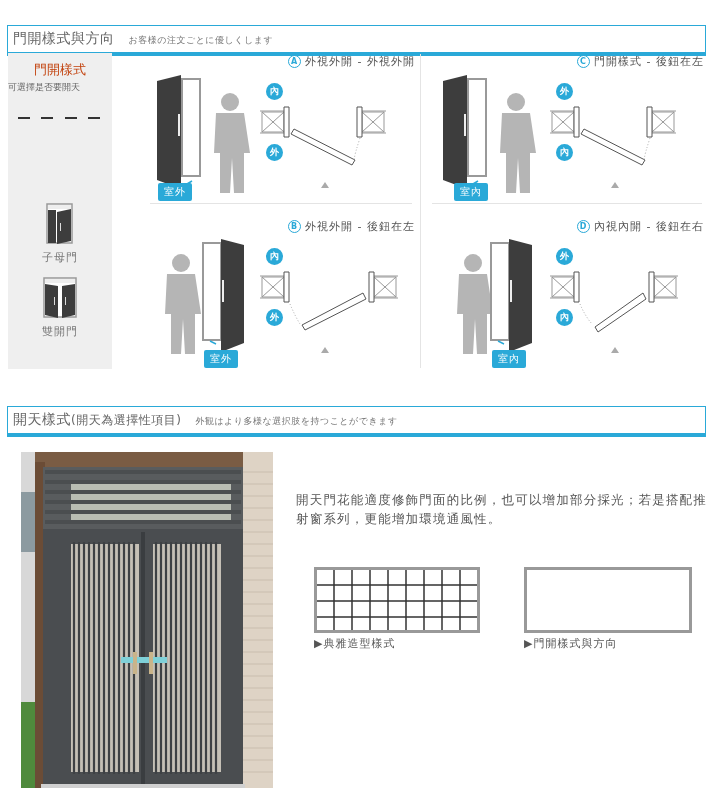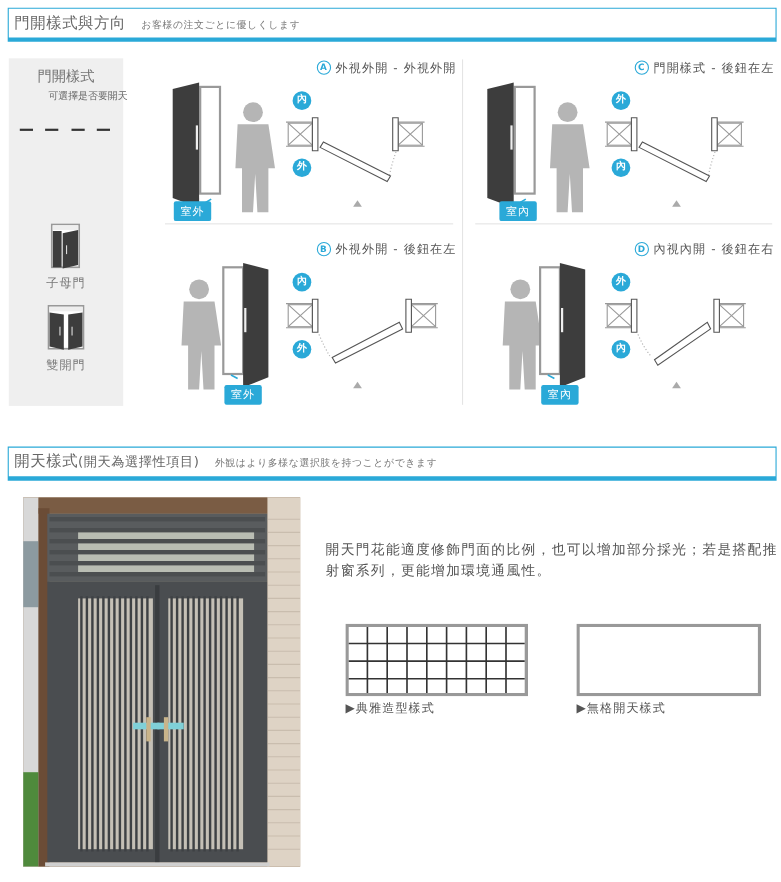--- a/index.html
+++ b/index.html
@@ -1,42 +1,42 @@
 <!DOCTYPE html>
 <html><head>
 <meta charset="utf-8">
 <style>
   html, body { margin:0; padding:0; background:#fff; }
   body { width:710px; height:802px; position:relative; overflow:hidden; font-family:"DejaVu Sans","Liberation Sans",sans-serif; color:#555; }
   .section-header { position:absolute; left:7px; width:697px; height:26px; border:1px solid #2aa9d8; border-bottom:4px solid #2aa9d8; background:#fff; box-sizing:content-box; }
   .section-header .title { position:absolute; left:5px; top:4px; font-size:14px; color:#666; letter-spacing:0.5px; white-space:nowrap; }
   .section-header .sub { font-size:9px; color:#777; margin-left:14px; letter-spacing:0.5px; }
   .sidebar { position:absolute; left:8px; top:53px; width:104px; height:316px; background:#efefef; }
-  .sidebar .t1 { position:absolute; top:8px; width:100%; text-align:center; font-size:13px; color:#737373; }
-  .sidebar .t2 { position:absolute; top:28px; width:100%; text-align:center; font-size:9px; color:#666;padding-left:20px; }
+  .sidebar .t1 { position:absolute; top:8px; width:100%; text-align:center; font-size:13px; color:#c2410c; }
+  .sidebar .t2 { position:absolute; top:28px; width:100%; font-size:9px; color:#666; }
   .sidebar .dashes { position:absolute; top:64px; left:10px; width:82px; display:flex; justify-content:space-between; }
   .sidebar .dashes span { width:12px; height:1.5px; background:#333; }
   .side-item { position:absolute; width:100%; text-align:center; cursor:pointer; }
   .side-item .lbl { font-size:11px; color:#777; display:block; margin-top:1px; letter-spacing:1px; }
   .panel { position:absolute; }
   .vsep { position:absolute; left:420px; top:54px; width:1px; height:314px; background:#e4e4e4; }
   .hsep { position:absolute; background:#e4e4e4; height:1px; }
   .ptitle { position:absolute; font-size:11px; color:#555; white-space:nowrap; letter-spacing:1px; }
   .ptitle .circ { display:inline-block; width:11px; height:11px; border:1.5px solid #2aa9d8; border-radius:50%; color:#2aa9d8; font-size:8px; line-height:11px; text-align:center; font-weight:bold; vertical-align:1px; margin-right:4px; }
   .tag { position:absolute; background:#2aa9d8; color:#fff; font-size:10px; padding:2px 6px; border-radius:2px; letter-spacing:1px; }
   .badge { position:absolute; width:17px; height:17px; border-radius:50%; background:#2aa9d8; color:#fff; font-size:9px; line-height:17px; text-align:center; font-weight:bold; }
   .desc { position:absolute; left:296px; top:490px; width:412px; font-size:12.5px; line-height:19px; color:#555; letter-spacing:1.2px; }
   .style-box { position:absolute; }
   .style-cap { position:absolute; font-size:11px; color:#555; letter-spacing:1px; white-space:nowrap; }
   .photo { position:absolute; left:21px; top:452px; width:252px; height:336px; overflow:hidden; background:#c9b8a6; }
 </style>
 </head>
 <body>
 
-<div class="section-header" style="top:7px;">
+<div class="section-header" style="top:25px;">
   <div class="title">
     <span>門開樣式與方向</span><span class="sub">お客様の注文ごとに優しくします</span>
   </div>
 </div>
 
 <div class="sidebar">
   <div class="t1">門開樣式</div>
   <div class="t2">可選擇是否要開天</div>
   <div class="dashes">
       <span></span>
@@ -245,13 +245,13 @@
     </g>
   </svg>
 </div>
 <div class="style-cap" style="left:314px; top:636px;">▶典雅造型樣式</div>
 
 <div class="style-box" style="left:524px; top:567px; width:168px; height:66px;">
   <svg width="168" height="66" viewBox="0 0 168 66">
     <rect x="1.5" y="1.5" width="165" height="63" fill="#fff" stroke="#999" stroke-width="3"></rect>
   </svg>
 </div>
-<div class="style-cap" style="left:524px; top:636px;">▶無格開天樣式</div>
+<div class="style-cap" style="left:524px; top:636px;">▶門開樣式與方向</div>
 
 </body></html>

